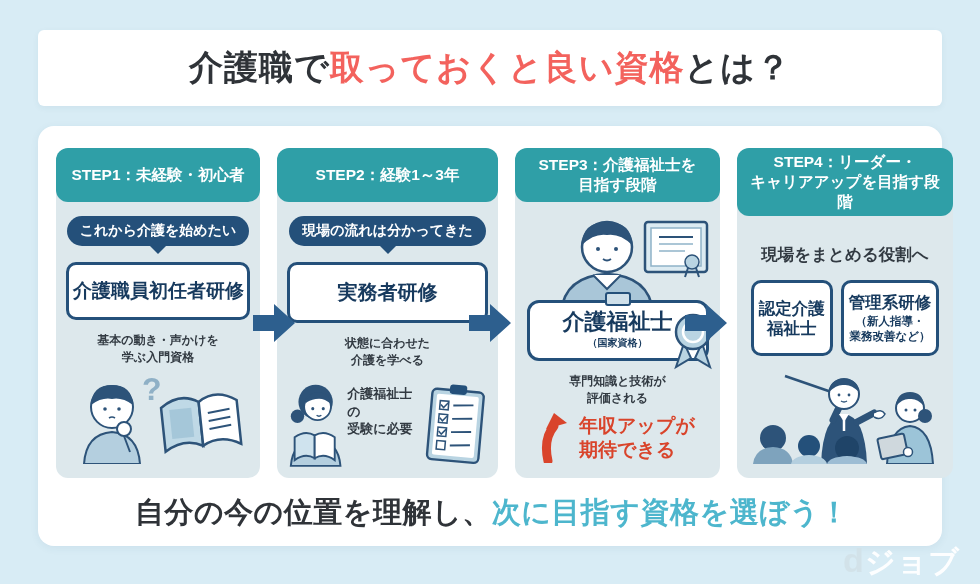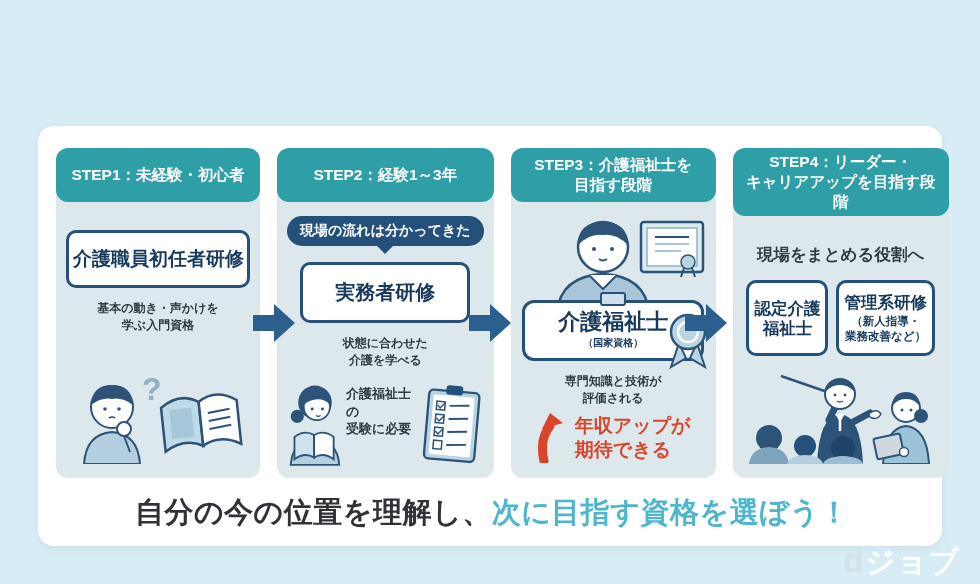--- a/index.html
+++ b/index.html
@@ -49,21 +49,21 @@
   .bubble::after {
     content:""; position:absolute; left:50%; bottom:-8px; transform:translateX(-50%);
     border:9px solid transparent; border-top:9px solid #24507a; border-bottom:none;
   }
   
   .qual-box {
     background:#fff; border:3px solid #24507a; border-radius:10px;
     color:#173a5e; font-weight:bold; text-align:center;
   }
   .qual-1 { margin-top:16px; width:184px; padding:13px 4px; font-size:19px; white-space:nowrap; }
-  .qual-2 { margin-top:16px; width:170px; padding:14px 4px; font-size:20px; }
+  .qual-2 { margin-top:16px; width:201px; padding:14px 4px; font-size:20px; }
   .caption {
     font-size:12px; font-weight:bold; color:#323a42; text-align:center;
     line-height:1.4; white-space:pre-line; margin-top:12px;
   }
   .note {
     font-size:13px; font-weight:bold; color:#323a42; text-align:left;
     line-height:1.35; white-space:pre-line; margin-bottom:30px;
   }
   .illu { margin-top:auto; }
   .illu-row { margin-top:auto; width:100%; display:flex; justify-content:center; align-items:flex-end; gap:3px; }
@@ -104,27 +104,31 @@
     position:absolute; right:20px; bottom:1px; font-size:30px; font-weight:bold;
     color:rgba(255,255,255,0.95); letter-spacing:1px;
   }
   .logo .logo-d { color:rgba(210,225,232,0.95); font-size:34px; }
 </style>
 </head>
 <body>
 
 <div class="page">
 
+  <div class="title-card">
+    <h1 class="title"><span>介護職で</span><span class="red">取っておくと良い資格</span><span>とは？</span></h1>
+  </div>
 
   <div class="panel">
     <div class="steps-row">
 
       <section class="step-col">
         <header class="step-header">STEP1：未経験・初心者</header>
         <div class="step-body">
+          <div class="bubble">これから介護を始めたい</div>
           <div class="qual-box qual-1">介護職員初任者研修</div>
           <p class="caption">基本の動き・声かけを
 学ぶ入門資格</p>
           <div class="illu">
             <svg width="172" height="92" viewBox="0 0 172 92">
               <text x="70" y="28" font-size="32" font-weight="bold" fill="#8fb0c6">?</text>
               <path d="M12 92 Q14 62 40 60 Q66 62 68 92 Z" fill="#b4cfdf" stroke="#2d5379" stroke-width="2"></path>
               <circle cx="40" cy="35" r="21" fill="#fff" stroke="#2d5379" stroke-width="2"></circle>
               <path d="M19 33 Q20 13 40 13 Q60 13 61 33 Q50 25 40 27 Q30 25 19 33 Z" fill="#2d5379"></path>
               <circle cx="33" cy="37" r="1.8" fill="#2d5379"></circle>

